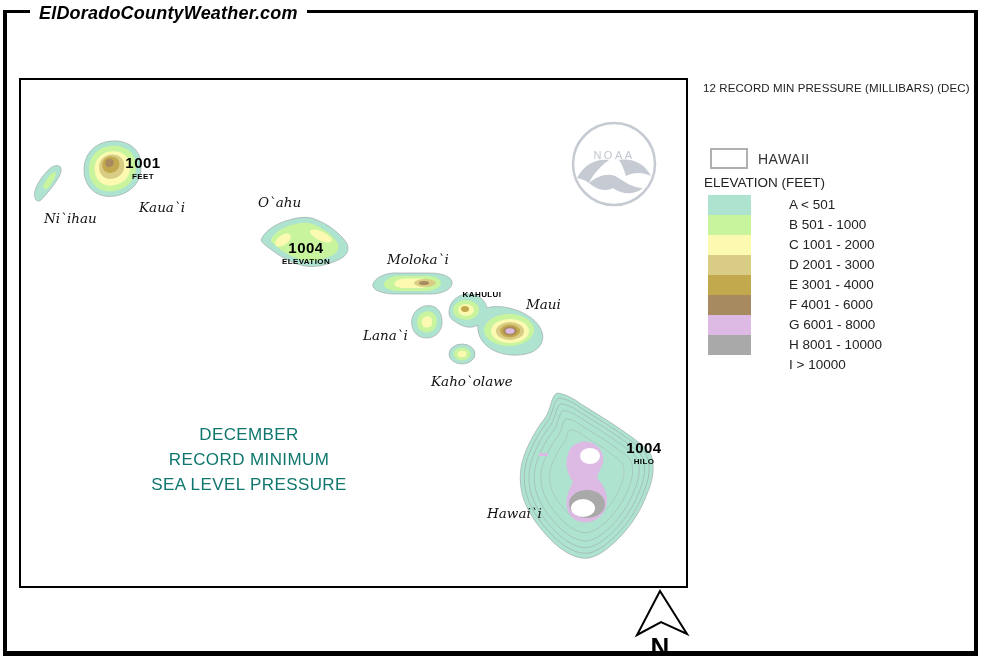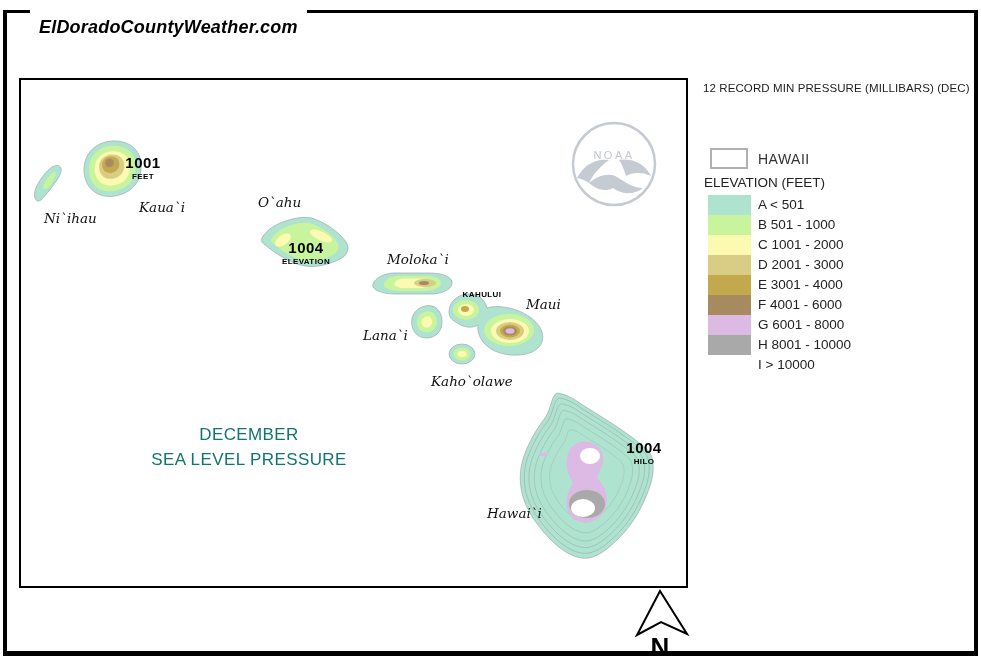--- a/index.html
+++ b/index.html
@@ -4,21 +4,21 @@
 <style>
   html,body{margin:0;padding:0;background:#fff;}
   #page{position:relative;width:981px;height:659px;background:#fff;
         font-family:"Liberation Sans",sans-serif;overflow:hidden;}
 
   
   .border-top{position:absolute;left:3px;right:3px;top:10px;height:3px;background:#000;}
   .border-left{position:absolute;left:3px;top:10px;width:4px;bottom:3px;background:#000;}
   .border-right{position:absolute;right:3px;top:10px;width:4px;bottom:3px;background:#000;}
   .border-bottom{position:absolute;left:3px;right:3px;bottom:3px;height:5px;background:#000;}
-  .site-title{position:absolute;left:30px;top:1px;background:#fff;padding:16px 9px;
+  .site-title{position:absolute;left:30px;top:1px;background:#fff;padding:2px 9px;
       font-size:18px;font-weight:bold;font-style:italic;color:#000;letter-spacing:.2px;}
 
   
   .map-frame{position:absolute;left:19px;top:78px;width:669px;height:510px;
       border:2px solid #000;box-sizing:border-box;background:#fff;}
   .map-frame svg.islands{position:absolute;left:0;top:0;}
 
   .island-label{position:absolute;font-family:"DejaVu Serif",serif;font-style:italic;
       font-size:13.5px;color:#111;white-space:nowrap;}
   .station{position:absolute;width:140px;text-align:center;color:#000;}
@@ -28,21 +28,21 @@
       font-size:17px;color:#0f766e;letter-spacing:.4px;line-height:25px;}
 
   
   .legend-title{position:absolute;left:703px;top:82px;font-size:11.5px;color:#222;
       letter-spacing:.1px;white-space:nowrap;}
   .hawaii-box{position:absolute;left:710px;top:148px;width:38px;height:21px;
       background:#fff;border:2px solid #b0b0b0;box-sizing:border-box;}
   .hawaii-label{position:absolute;left:758px;top:151px;font-size:14px;color:#333;letter-spacing:.5px;}
   .elev-label{position:absolute;left:704px;top:175px;font-size:13.5px;color:#222;}
   .legend-rows{position:absolute;left:708px;top:195px;}
-  .legend-row{height:20px;display:flex;align-items:center;}
+  .legend-row{height:20px;display:flex;align-items:center;gap:31px;}
   .legend-row .swatch{width:43px;height:20px;flex:0 0 43px;}
   .legend-row .lab{margin-left:7px;font-size:13.5px;color:#222;line-height:20px;white-space:nowrap;}
 
   
   .north{position:absolute;left:620px;top:585px;}
 </style>
 </head>
 <body>
 
 <div id="page">
@@ -154,20 +154,21 @@
     <div class="station" style="left:391px;top:210px">
       <div class="city">KAHULUI</div>
     </div>
     <div class="station" style="left:553px;top:358px">
       <div class="val">1004</div>
       <div class="city">HILO</div>
     </div>
 
     <div class="map-title">
       <div>DECEMBER</div>
+      <div>RECORD MINIMUM</div>
       <div>SEA LEVEL PRESSURE</div>
     </div>
   </div>
 
   <div class="legend-title">12 RECORD MIN PRESSURE (MILLIBARS) (DEC)</div>
   <div class="hawaii-box"></div>
   <div class="hawaii-label">HAWAII</div>
   <div class="elev-label">ELEVATION (FEET)</div>
 
   <div class="legend-rows">

